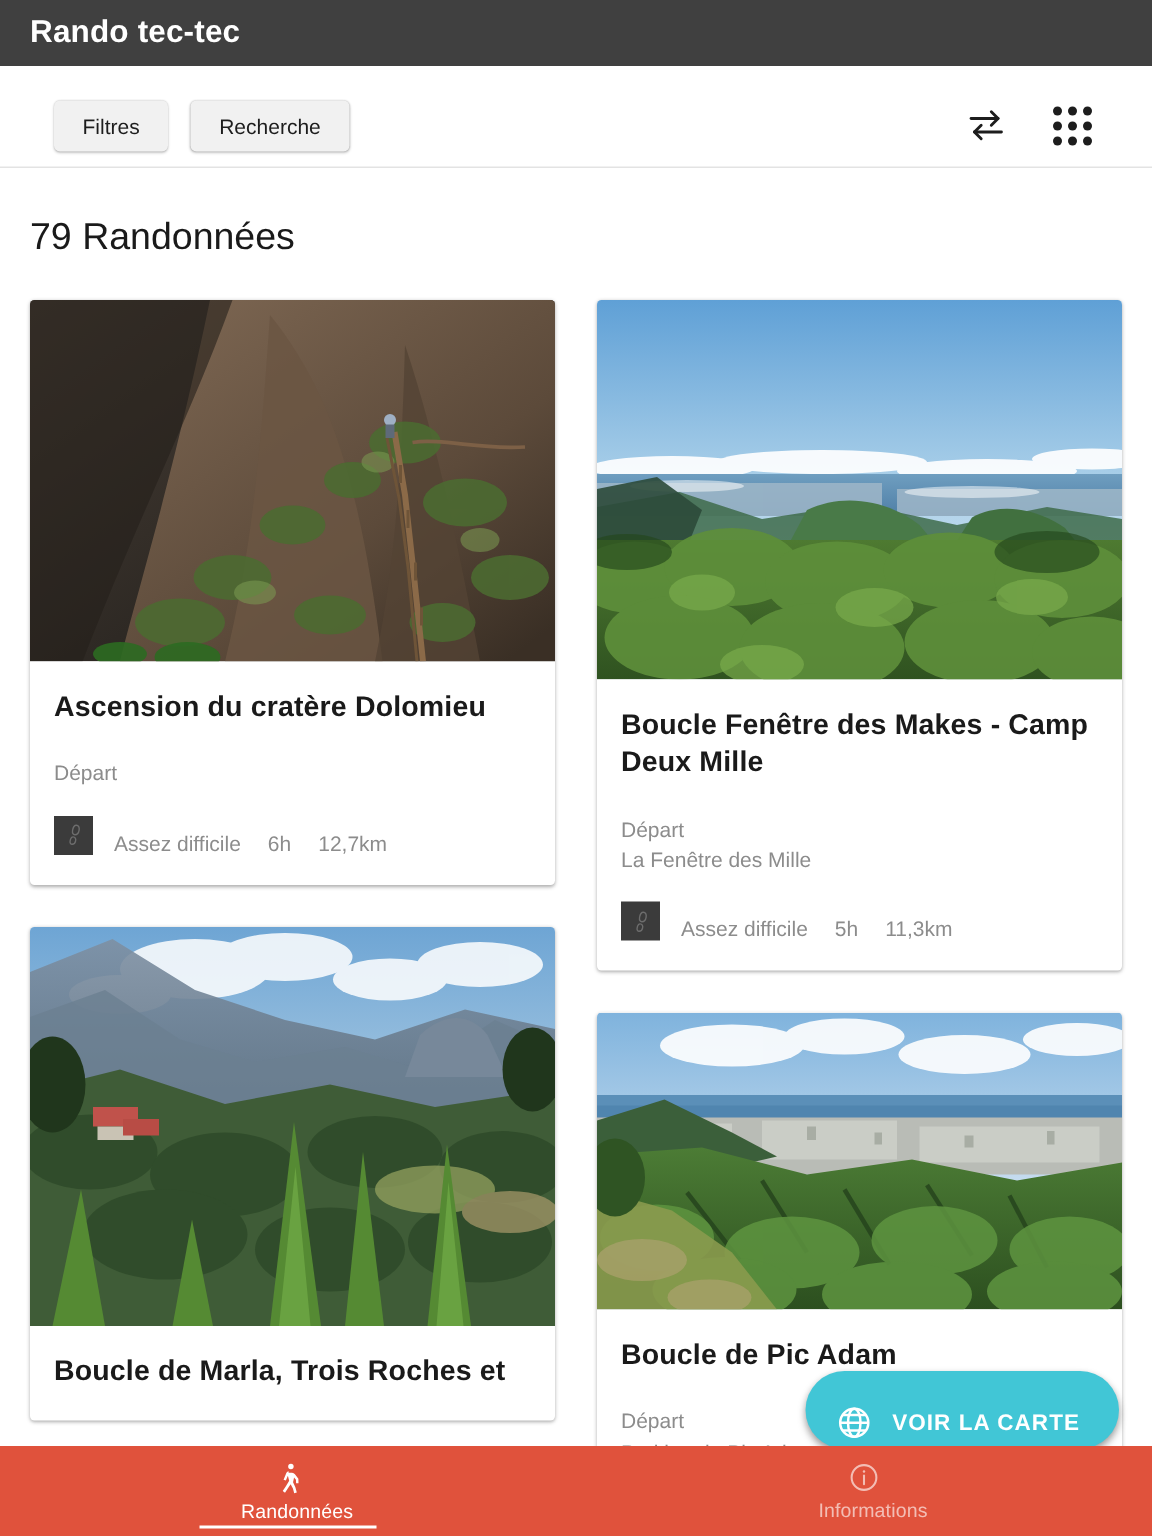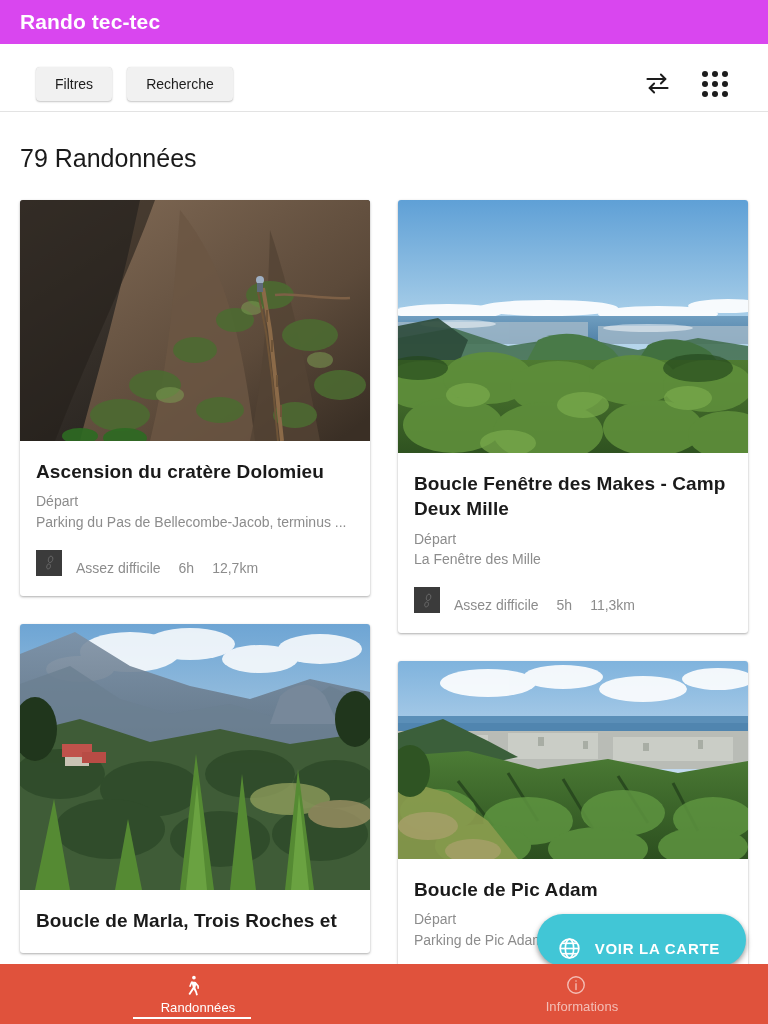--- a/index.html
+++ b/index.html
@@ -19,21 +19,21 @@
     background: #ffffff;
     overflow: hidden;
   }
 
   
   .appbar {
     position: absolute;
     top: 0; left: 0;
     width: 768px;
     height: 44px;
-    background: #d946ef;
+    background: #404040;
     display: flex;
     align-items: center;
     padding-left: 20px;
   }
   .appbar-title {
     color: #ffffff;
     font-size: 21px;
     font-weight: bold;
     letter-spacing: 0.1px;
   }
@@ -129,21 +129,21 @@
   .card-body { padding: 18px 16px 20px 16px; }
 
   .card-title {
     font-size: 19px;
     font-weight: bold;
     color: #1a1a1a;
     line-height: 1.33;
     letter-spacing: 0.1px;
   }
   .card-label {
-    margin-top: 7px;
+    margin-top: 21px;
     font-size: 14px;
     color: #8c8c8c;
     line-height: 1.45;
   }
   .card-start {
     font-size: 14px;
     color: #8c8c8c;
     line-height: 1.45;
     white-space: nowrap;
     overflow: hidden;
@@ -322,21 +322,20 @@
             <path d="M0 0 L135 0 C110 70 70 150 35 241 L0 241 Z" fill="#241f1a" opacity="0.6"></path>
             <g fill="#2d6b22" opacity="0.9">
               <ellipse cx="105" cy="238" rx="22" ry="10"></ellipse>
               <ellipse cx="60" cy="236" rx="18" ry="8"></ellipse>
             </g>
           </svg>
         </div>
         <div class="card-body">
           <div class="card-title">Ascension du cratère Dolomieu</div>
           <div class="card-label">Départ</div>
-          <div class="card-start">Parking du Pas de Bellecombe-Jacob, terminus ...</div>
           <div class="card-meta">
             <div class="diff-badge">
               <svg viewBox="0 0 24 24" width="17" height="17" fill="none" stroke="#6d6d6d" stroke-width="1.3">
                 <path d="M14 3c2 0 3 2 2.6 4.6C16.2 10 14.5 12 12.6 12 11 12 10 10.6 10.4 8 10.8 5.3 12.2 3 14 3z"></path>
                 <path d="M11 14c1.8 0 2.7 1.7 2.3 3.8C12.9 19.8 11.6 21 10 21c-1.4 0-2.2-1.2-1.9-3 .3-2 1.4-4 2.9-4z"></path>
               </svg>
             </div>
             <div class="meta-text">
               <span>Assez difficile</span>
               <span>6h</span>

